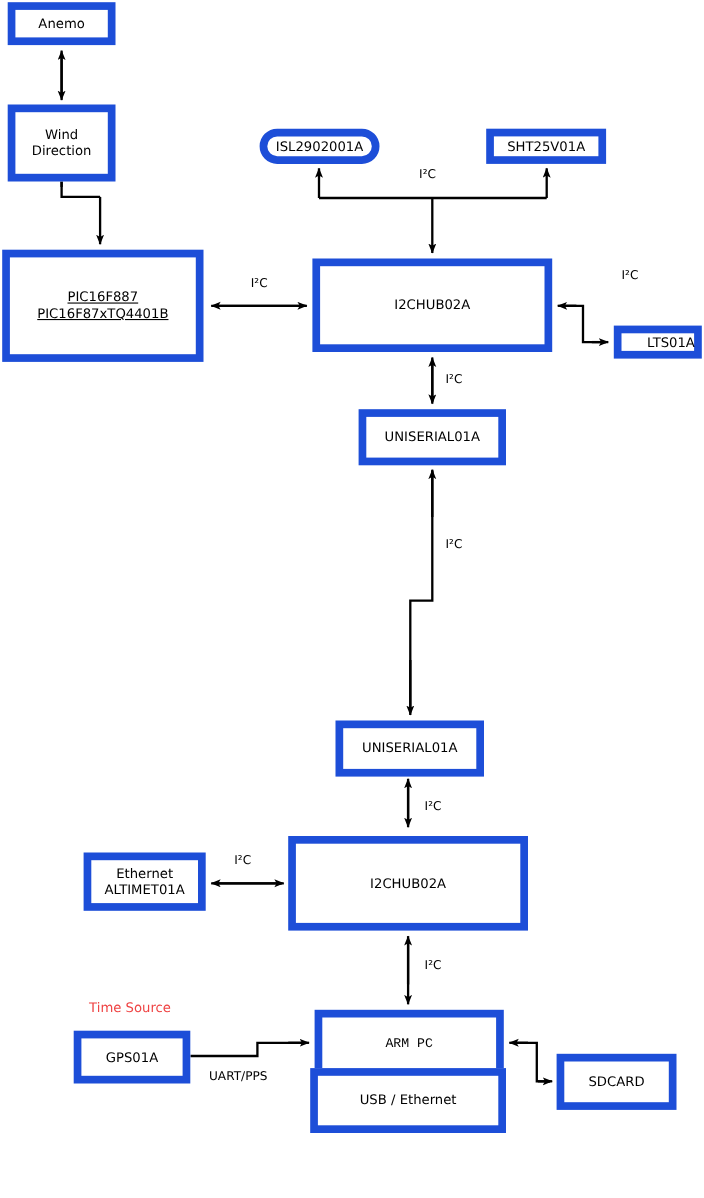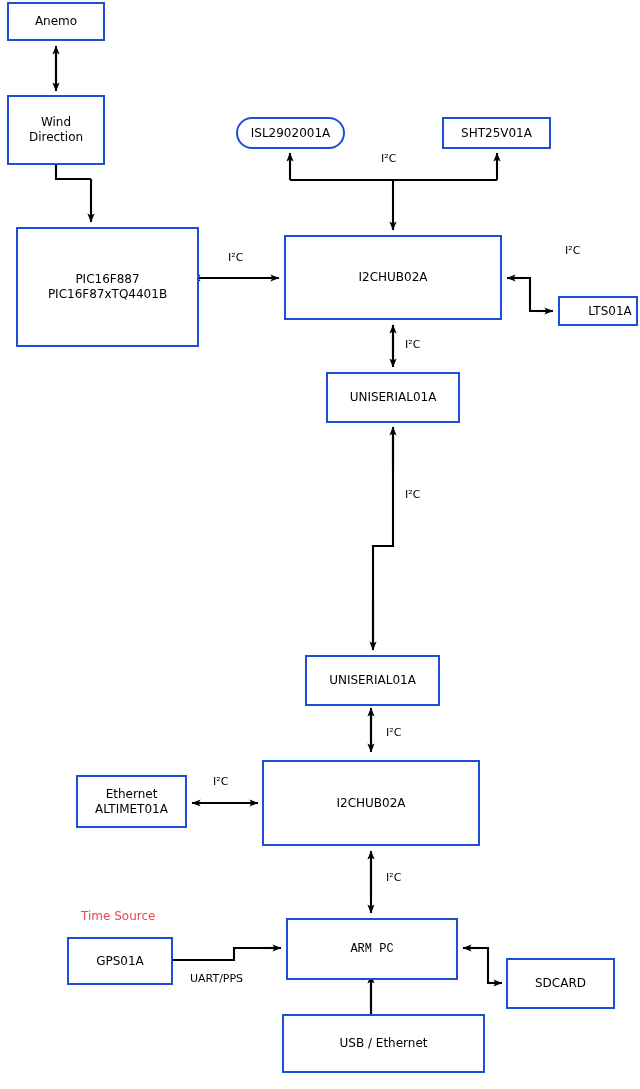--- a/index.html
+++ b/index.html
@@ -20,21 +20,21 @@
   #diagram-svg {
     position: absolute;
     left: 0;
     top: 0;
     width: 640px;
     height: 1089px;
   }
   .node {
     position: absolute;
     box-sizing: border-box;
-    border: 2px solid #1d4ed8;
+    border: 7px solid #1d4ed8;
     background: #ffffff;
     display: flex;
     align-items: center;
     justify-content: center;
     text-align: center;
     font-size: 12px;
     color: #000000;
     line-height: 1.25;
     z-index: 2;
     white-space: pre-line;
@@ -112,35 +112,35 @@
       <line x1="489" y1="983" x2="502" y2="983" marker-end="url(#arrow)"></line>
 
       <line x1="371" y1="1018" x2="371" y2="975" marker-end="url(#arrow)"></line>
       <line x1="371" y1="980" x2="371" y2="1023" marker-end="url(#arrow)"></line>
     </g>
   </svg>
 
   <div class="node" style="left: 7px; top: 2px; width: 98px; height: 39px;">Anemo</div>
   <div class="node" style="left: 7px; top: 95px; width: 98px; height: 70px;">Wind
 Direction</div>
-  <div class="node" style="left: 16px; top: 227px; width: 183px; height: 120px;">PIC16F887
+  <div class="node" style="left: 2px; top: 227px; width: 183px; height: 102px; text-decoration: underline;">PIC16F887
 PIC16F87xTQ4401B</div>
   <div class="node" style="left: 236px; top: 117px; width: 109px; height: 32px; border-radius: 16px;">ISL2902001A</div>
   <div class="node" style="left: 442px; top: 117px; width: 109px; height: 32px;">SHT25V01A</div>
   <div class="node" style="left: 284px; top: 235px; width: 218px; height: 85px;">I2CHUB02A</div>
   <div class="node" style="left: 558px; top: 296px; width: 80px; height: 30px; padding-left: 24px;">LTS01A</div>
   <div class="node" style="left: 326px; top: 372px; width: 134px; height: 51px;">UNISERIAL01A</div>
   <div class="node" style="left: 305px; top: 655px; width: 135px; height: 51px;">UNISERIAL01A</div>
   <div class="node" style="left: 76px; top: 775px; width: 111px; height: 53px;">Ethernet
 ALTIMET01A</div>
   <div class="node" style="left: 262px; top: 760px; width: 218px; height: 86px;">I2CHUB02A</div>
   <div class="node" style="left: 67px; top: 937px; width: 106px; height: 48px;">GPS01A</div>
   <div class="node" style="left: 286px; top: 918px; width: 172px; height: 62px; font-family: Liberation Mono, monospace;">ARM PC</div>
   <div class="node" style="left: 506px; top: 958px; width: 109px; height: 51px;">SDCARD</div>
-  <div class="node" style="left: 282px; top: 1014px; width: 203px; height: 59px;">USB / Ethernet</div>
+  <div class="node" style="left: 282px; top: 971px; width: 178px; height: 59px;">USB / Ethernet</div>
 
   <div class="edge-label" style="left: 381px; top: 152px;">I²C</div>
   <div class="edge-label" style="left: 228px; top: 251px;">I²C</div>
   <div class="edge-label" style="left: 565px; top: 244px;">I²C</div>
   <div class="edge-label" style="left: 405px; top: 338px;">I²C</div>
   <div class="edge-label" style="left: 405px; top: 488px;">I²C</div>
   <div class="edge-label" style="left: 386px; top: 726px;">I²C</div>
   <div class="edge-label" style="left: 213px; top: 775px;">I²C</div>
   <div class="edge-label" style="left: 386px; top: 871px;">I²C</div>
   <div class="edge-label" style="left: 190px; top: 972px;">UART/PPS</div>

